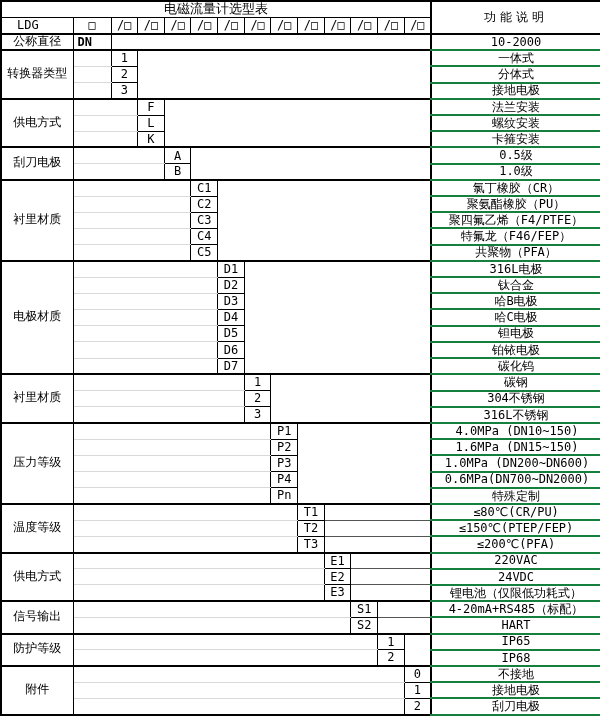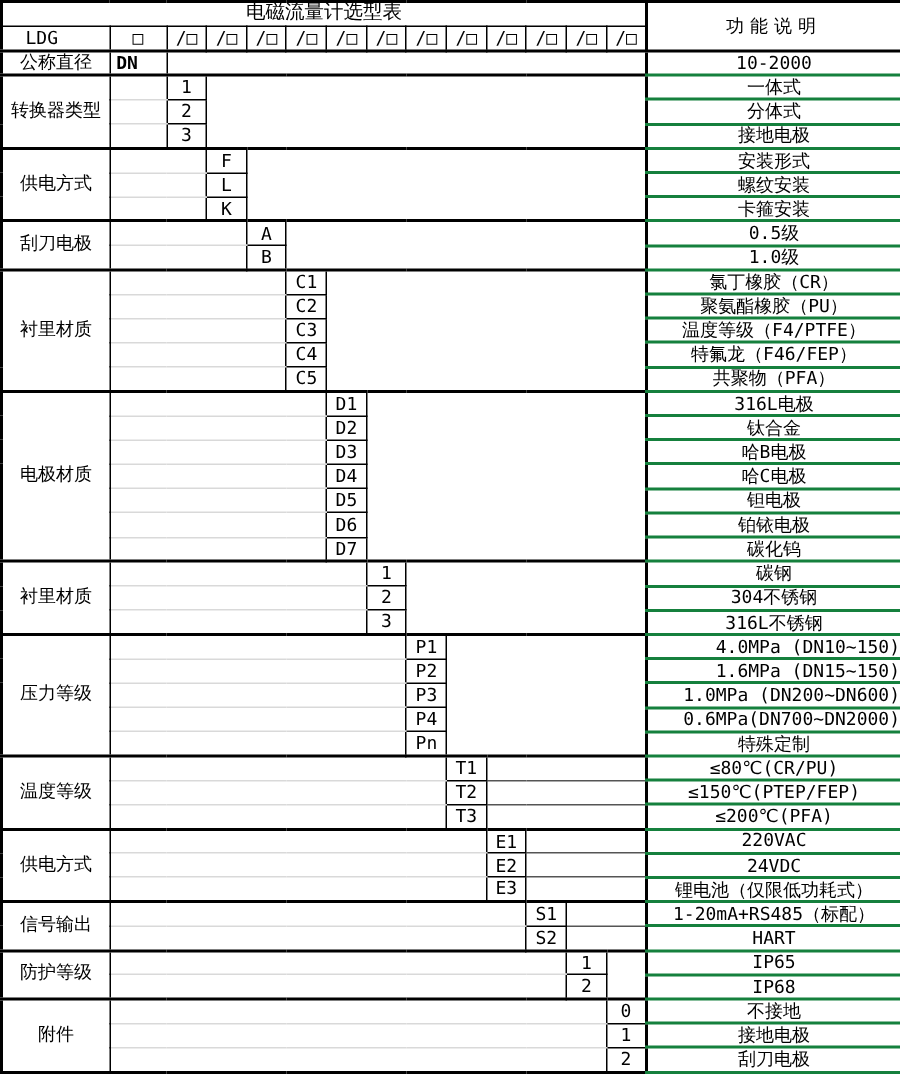--- a/index.html
+++ b/index.html
@@ -43,21 +43,21 @@
   .slot { border:1px solid #000; }
   .code { border:1px solid #000; }
   .dn   { text-align:left; padding-left:4px;font-weight:bold; }
   .lf   { border-bottom:1px solid #d9d9d9; }      
   .rf-line { border-bottom:1px solid #555; }      
   .desc {
     border-left:2px solid #000;
     border-bottom:2px solid #15803d;
     font-family:"DejaVu Sans Mono","DejaVu Sans",sans-serif;
   }
-  .desc.left { text-align:right; padding-left:2px; }
+  .desc.left { text-align:center; padding-left:2px; }
 </style>
 </head>
 <body>
 
 <div id="page">
 <table id="sel">
 <colgroup>
   <col style="width:72px">
         <col style="width:38px">
   <col style="width:26.67px">
@@ -121,21 +121,21 @@
   <td class="lf" colspan="1"></td>
   <td class="code">3</td>
   <td class="desc">接地电极</td>
 </tr>
 
 <tr class="cat-top">
   <td class="lbl" rowspan="3">供电方式</td>
   <td class="lf" colspan="2"></td>
   <td class="code">F</td>
   <td rowspan="3" colspan="10"></td>
-  <td class="desc">安装形式</td>
+  <td class="desc">法兰安装</td>
 </tr>
 <tr>
   <td class="lf" colspan="2"></td>
   <td class="code">L</td>
   <td class="desc">螺纹安装</td>
 </tr>
 <tr>
   <td class="lf" colspan="2"></td>
   <td class="code">K</td>
   <td class="desc">卡箍安装</td>
@@ -162,21 +162,21 @@
   <td class="desc">氯丁橡胶（CR）</td>
 </tr>
 <tr>
   <td class="lf" colspan="4"></td>
   <td class="code">C2</td>
   <td class="desc">聚氨酯橡胶（PU）</td>
 </tr>
 <tr>
   <td class="lf" colspan="4"></td>
   <td class="code">C3</td>
-  <td class="desc">温度等级（F4/PTFE）</td>
+  <td class="desc">聚四氟乙烯（F4/PTFE）</td>
 </tr>
 <tr>
   <td class="lf" colspan="4"></td>
   <td class="code">C4</td>
   <td class="desc">特氟龙（F46/FEP）</td>
 </tr>
 <tr>
   <td class="lf" colspan="4"></td>
   <td class="code">C5</td>
   <td class="desc">共聚物（PFA）</td>
@@ -304,21 +304,21 @@
   <td class="code">E3</td>
   <td colspan="3"></td>
   <td class="desc">锂电池（仅限低功耗式）</td>
 </tr>
 
 <tr class="cat-top">
   <td class="lbl" rowspan="2">信号输出</td>
   <td class="lf" colspan="10"></td>
   <td class="code">S1</td>
   <td class="rf-line" colspan="2"></td>
-  <td class="desc">1-20mA+RS485（标配）</td>
+  <td class="desc">4-20mA+RS485（标配）</td>
 </tr>
 <tr>
   <td class="lf" colspan="10"></td>
   <td class="code">S2</td>
   <td colspan="2"></td>
   <td class="desc">HART</td>
 </tr>
 
 <tr class="cat-top">
   <td class="lbl" rowspan="2">防护等级</td>

